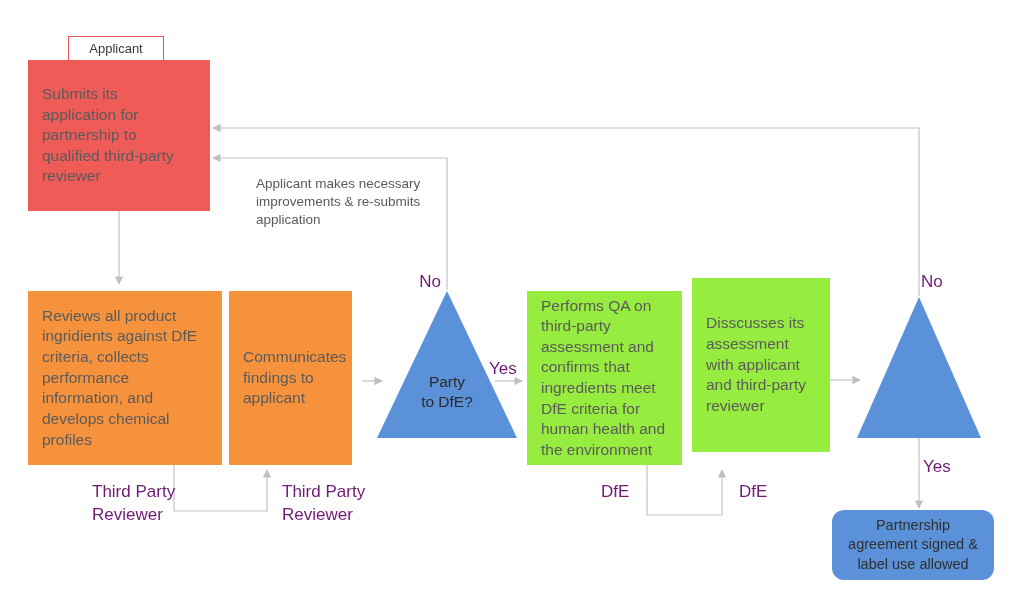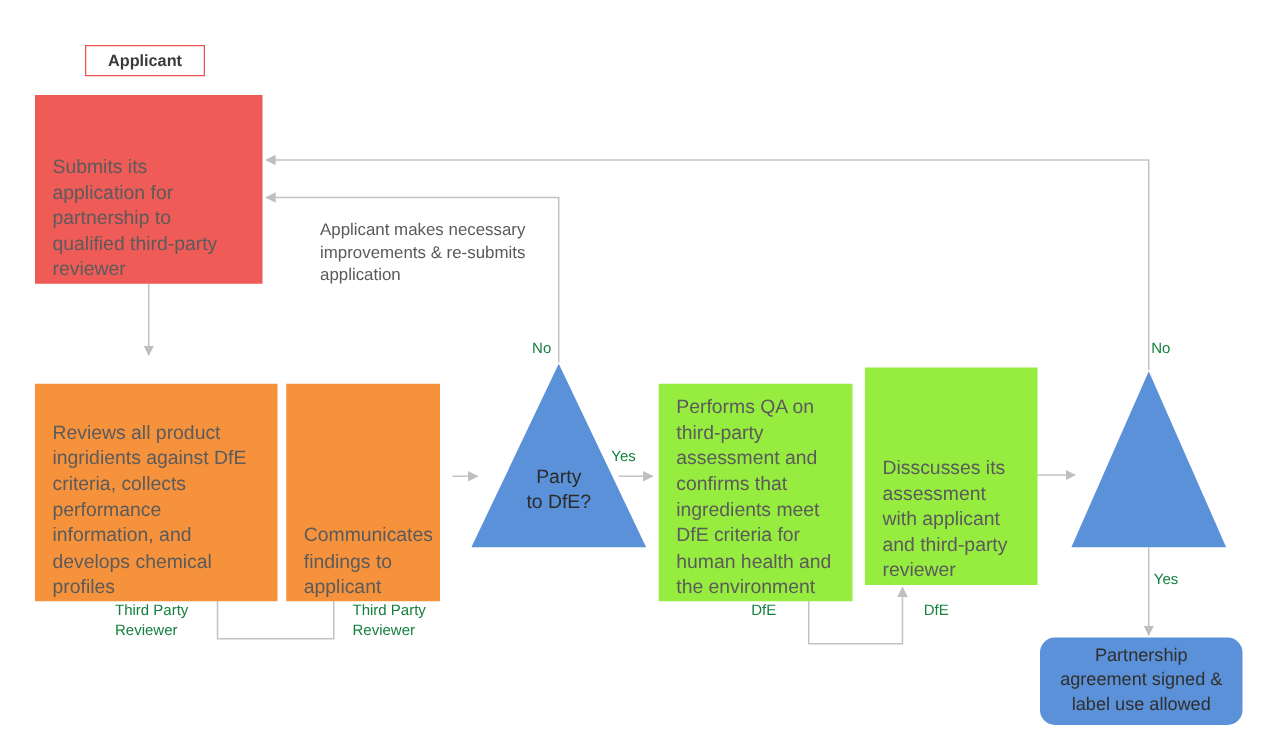--- a/index.html
+++ b/index.html
@@ -25,22 +25,21 @@
     width: 1011px;
     height: 604px;
     pointer-events: none;
   }
   .node {
     position: absolute;
     box-sizing: border-box;
   }
   .proc {
     display: flex;
-    align-items: flex-end;
-    margin-top: 16px;
+    align-items: center;
   }
   .proc .txt {
     display: block;
     width: 100%;
     padding: 0 14px;
     font-size: 15.5px;
     line-height: 1.33;
     color: #5b5b5b;
     white-space: pre-line;
     text-align: left;
@@ -75,26 +74,25 @@
   .swim-tab {
     position: absolute;
     background: #ffffff;
     border: 1px solid #e8554e;
     box-sizing: border-box;
     display: flex;
     align-items: center;
     justify-content: center;
     font-size: 13px;
     color: #3a3a3a;
-    font-weight: bold;
   }
   .edge-label {
     position: absolute;
-    font-size: 12px;
-    color: #15803d;
+    font-size: 17px;
+    color: #701a75;
     white-space: pre-line;
     line-height: 1.33;
   }
   .edge-label.note {
     font-size: 13.5px;
     color: #5a5a5a;
     line-height: 1.35;
   }
 </style>
 </head>

